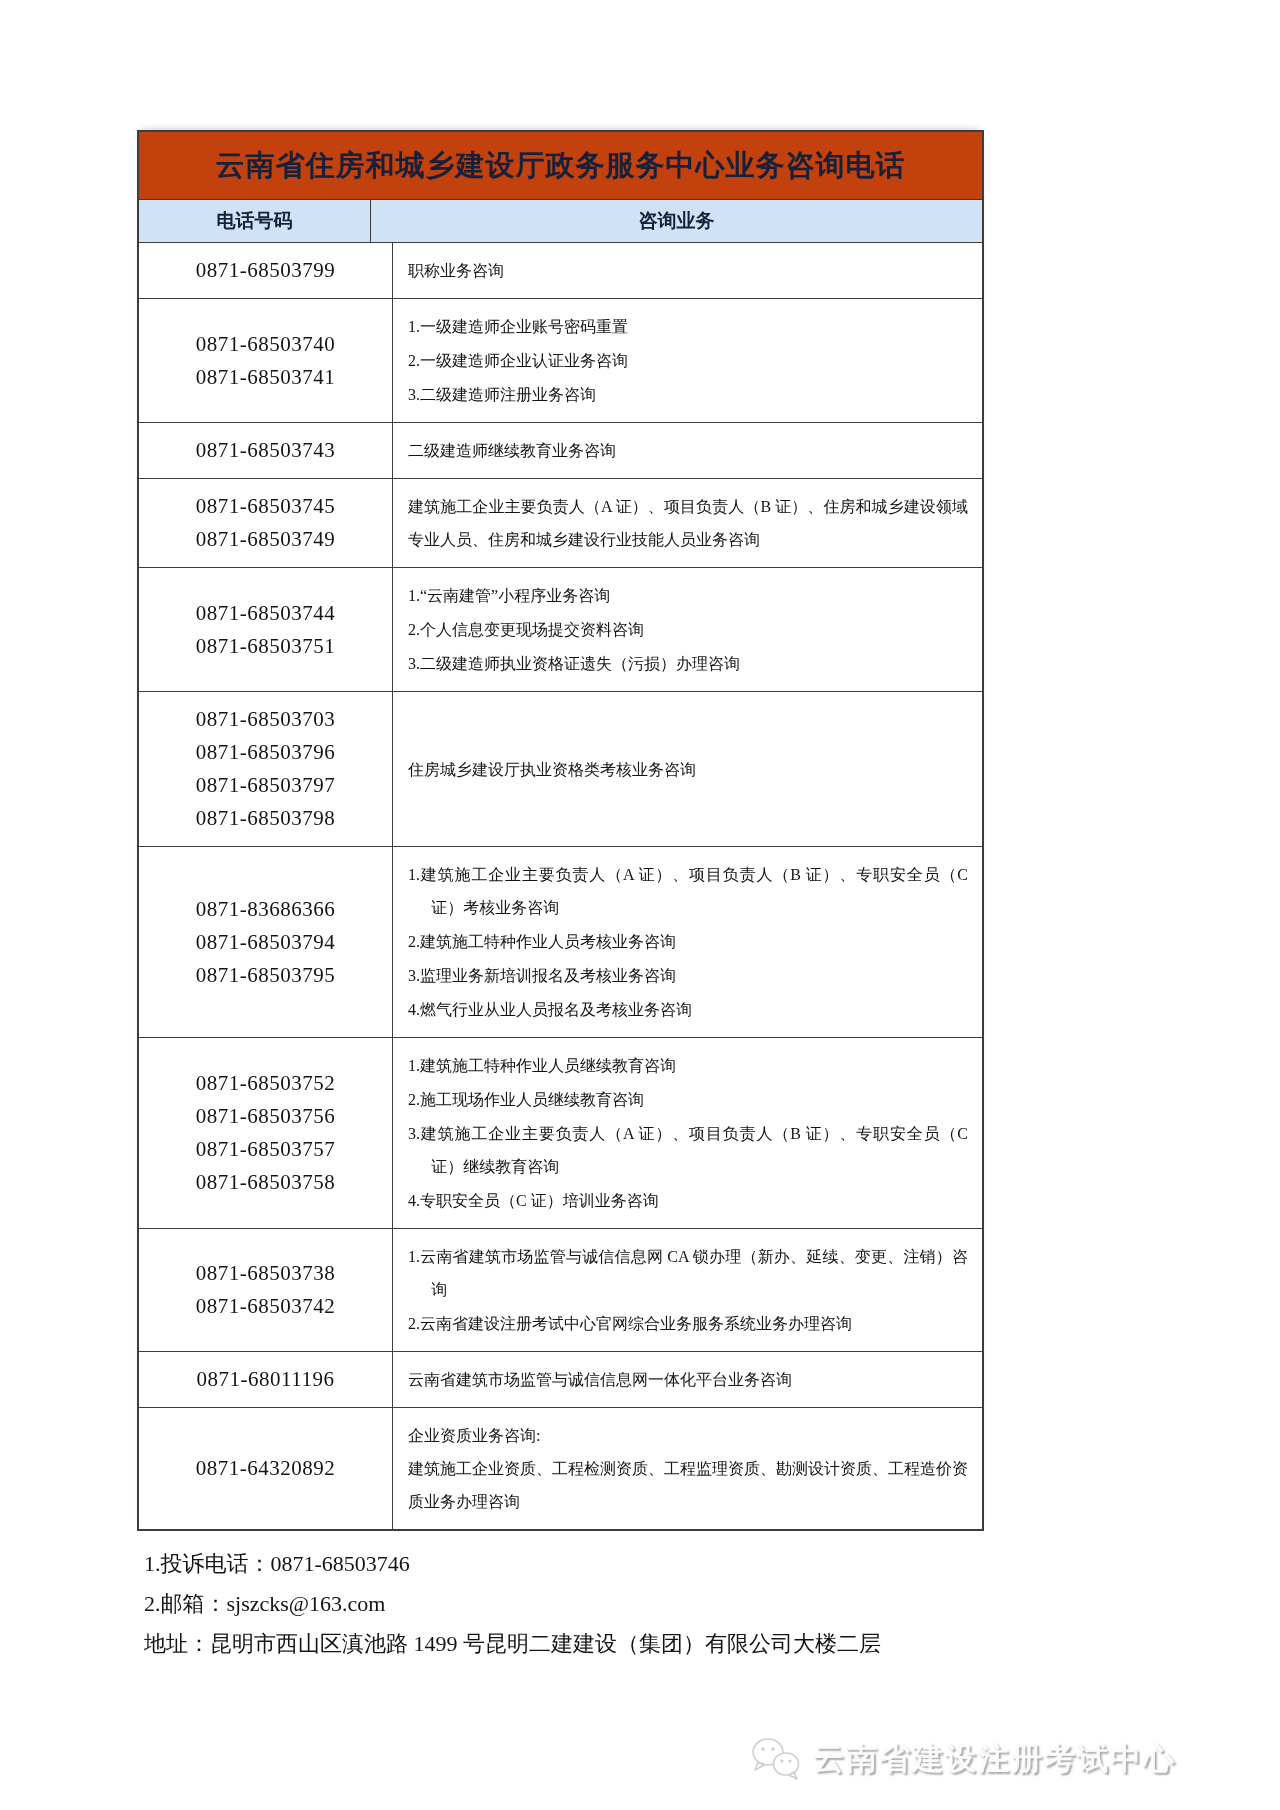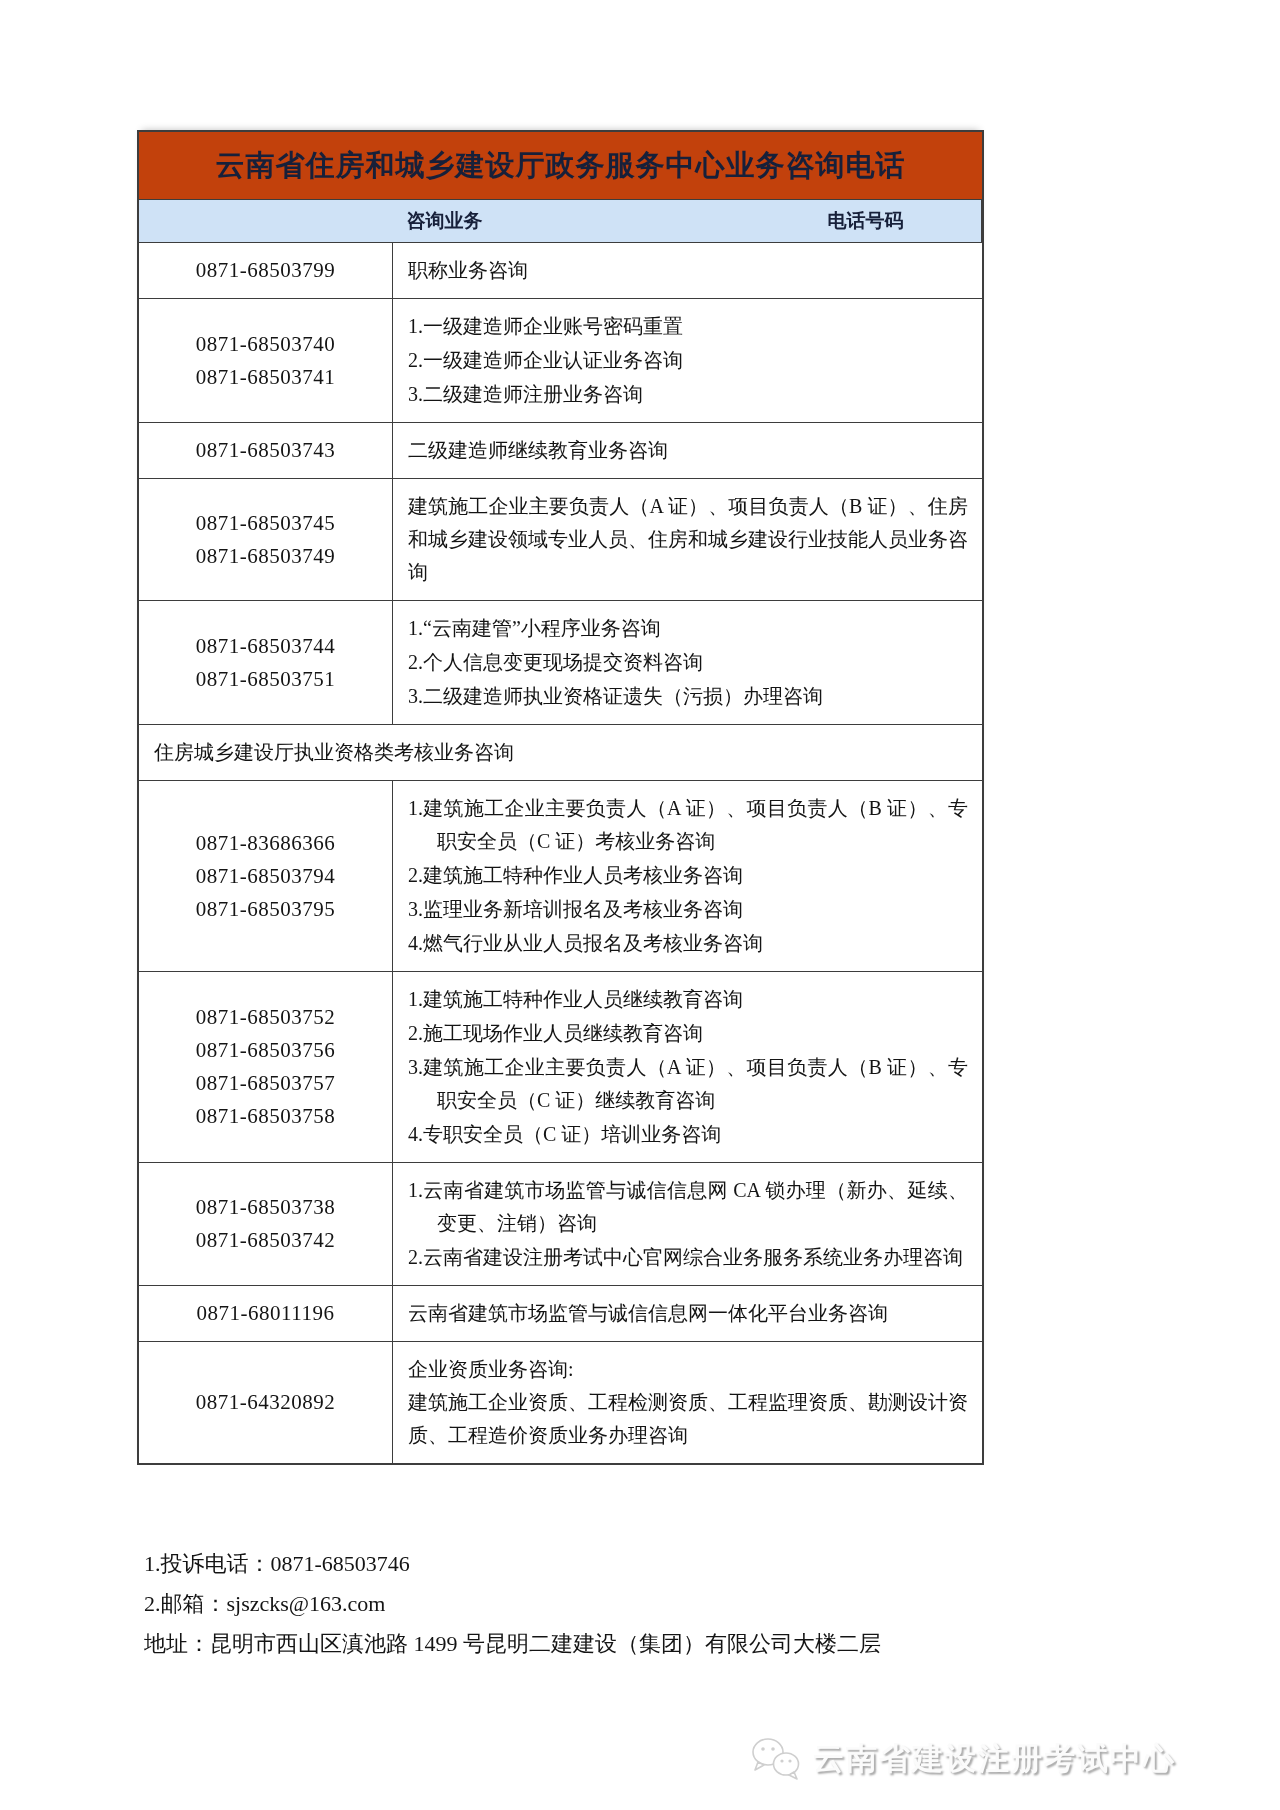--- a/index.html
+++ b/index.html
@@ -76,21 +76,21 @@
     white-space: nowrap;
   }
   .biz-col {
     flex: 1;
     display: flex;
     flex-direction: column;
     justify-content: center;
     padding: 11px 14px 11px 15px;
   }
   .biz-line {
-    font-size: 20px;
+    font-size: 16px;
     line-height: 33px;
     color: #141414;
     text-align: justify;
     text-justify: inter-ideograph;
   }
   .biz-line.hang {
     padding-left: 1.45em;
     text-indent: -1.45em;
   }
   .biz-line.hang + .biz-line.hang { margin-top: 1px; }
@@ -124,22 +124,22 @@
   .wechat-icon { width: 54px; height: 46px; }
 </style>
 </head>
 <body>
 
 <div class="page">
 
   <div class="doc-table">
     <div class="title-row">云南省住房和城乡建设厅政务服务中心业务咨询电话</div>
     <div class="header-row">
+      <div class="hcell phone-w">电话号码</div>
       <div class="hcell biz-w">咨询业务</div>
-      <div class="hcell phone-w">电话号码</div>
     </div>
     <div id="table-body">
         <div class="trow">
           <div class="phone-col">
             <div class="phone-line">0871-68503799</div>
           </div>
           <div class="biz-col">
             <div class="biz-line">职称业务咨询</div>
           </div>
         </div>
@@ -176,20 +176,26 @@
             <div class="phone-line">0871-68503744</div>
             <div class="phone-line">0871-68503751</div>
           </div>
           <div class="biz-col">
             <div class="biz-line hang">1.“云南建管”小程序业务咨询</div>
             <div class="biz-line hang">2.个人信息变更现场提交资料咨询</div>
             <div class="biz-line hang">3.二级建造师执业资格证遗失（污损）办理咨询</div>
           </div>
         </div>
         <div class="trow">
+          <div class="phone-col">
+            <div class="phone-line">0871-68503703</div>
+            <div class="phone-line">0871-68503796</div>
+            <div class="phone-line">0871-68503797</div>
+            <div class="phone-line">0871-68503798</div>
+          </div>
           <div class="biz-col">
             <div class="biz-line">住房城乡建设厅执业资格类考核业务咨询</div>
           </div>
         </div>
         <div class="trow">
           <div class="phone-col">
             <div class="phone-line">0871-83686366</div>
             <div class="phone-line">0871-68503794</div>
             <div class="phone-line">0871-68503795</div>
           </div>

